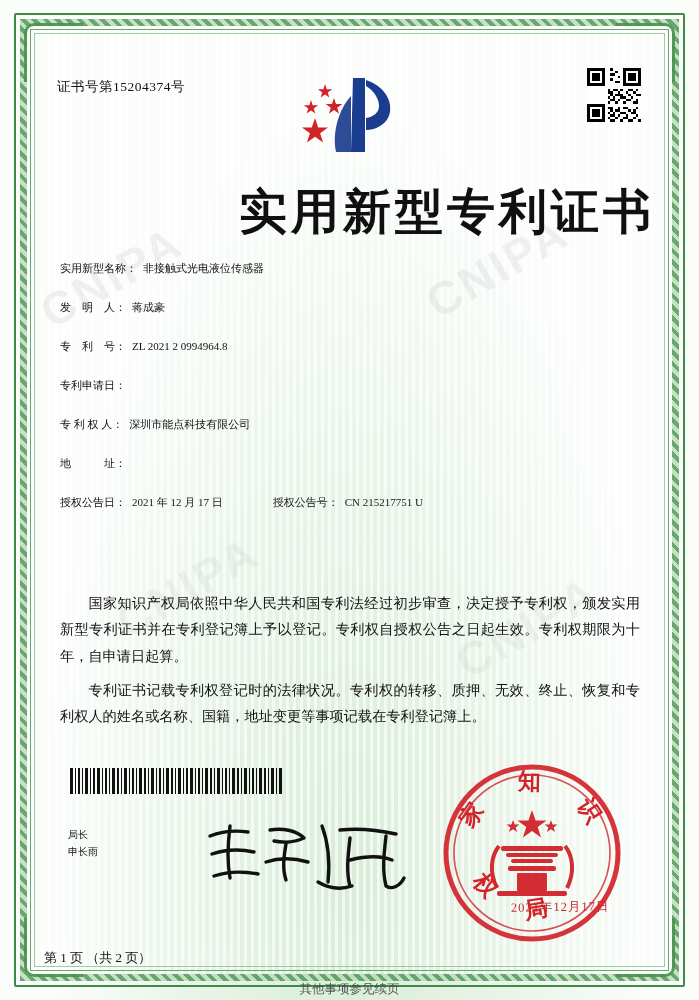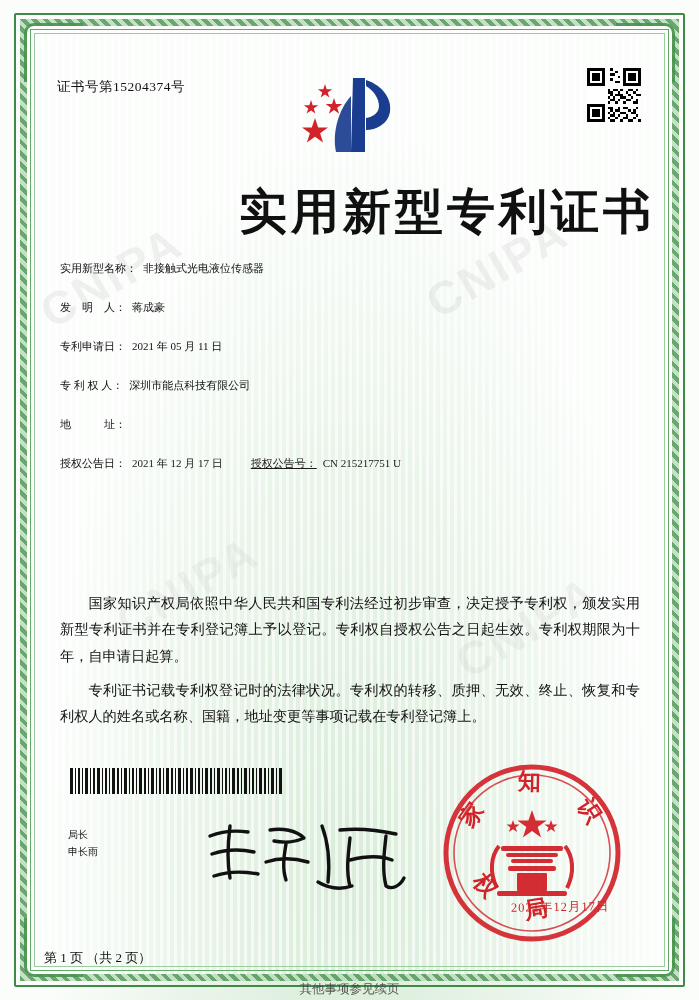--- a/index.html
+++ b/index.html
@@ -164,23 +164,22 @@
     flex: 0 0 auto;
     color: #111;
   }
   .row .value {
     flex: 1 1 auto;
     color: #111;
     padding-left: 6px;
   }
   .row.addr .value { line-height: 1.65; }
   .row.two .seg2 {
-    margin-left: 28px;
+    margin-left: 50px;
     white-space: nowrap;
-    text-decoration: underline;
   }
   .row.two .valinline { padding-left: 6px; }
 
   .paras {
     position: absolute;
     left: 16px;
     top: 538px;
     width: 580px;
     font-size: 14.2px;
     line-height: 1.85;
@@ -377,24 +376,27 @@
       <div class="row">
         <span class="label">实用新型名称：</span>
         <span class="value">非接触式光电液位传感器</span>
       </div>
 
       <div class="row">
         <span class="label">发　明　人：</span>
         <span class="value">蒋成豪</span>
       </div>
 
+      <div class="row">
+        <span class="label">专　利　号：</span>
+        <span class="value">ZL 2021 2 0994964.8</span>
+      </div>
 
       <div class="row">
         <span class="label">专利申请日：</span>
-        <span class="value">2021 年 05 月 11 日</span>
       </div>
 
       <div class="row">
         <span class="label">专 利 权 人：</span>
         <span class="value">深圳市能点科技有限公司</span>
       </div>
 
       <div class="row addr">
         <span class="label">地　　　址：</span>
       </div>

